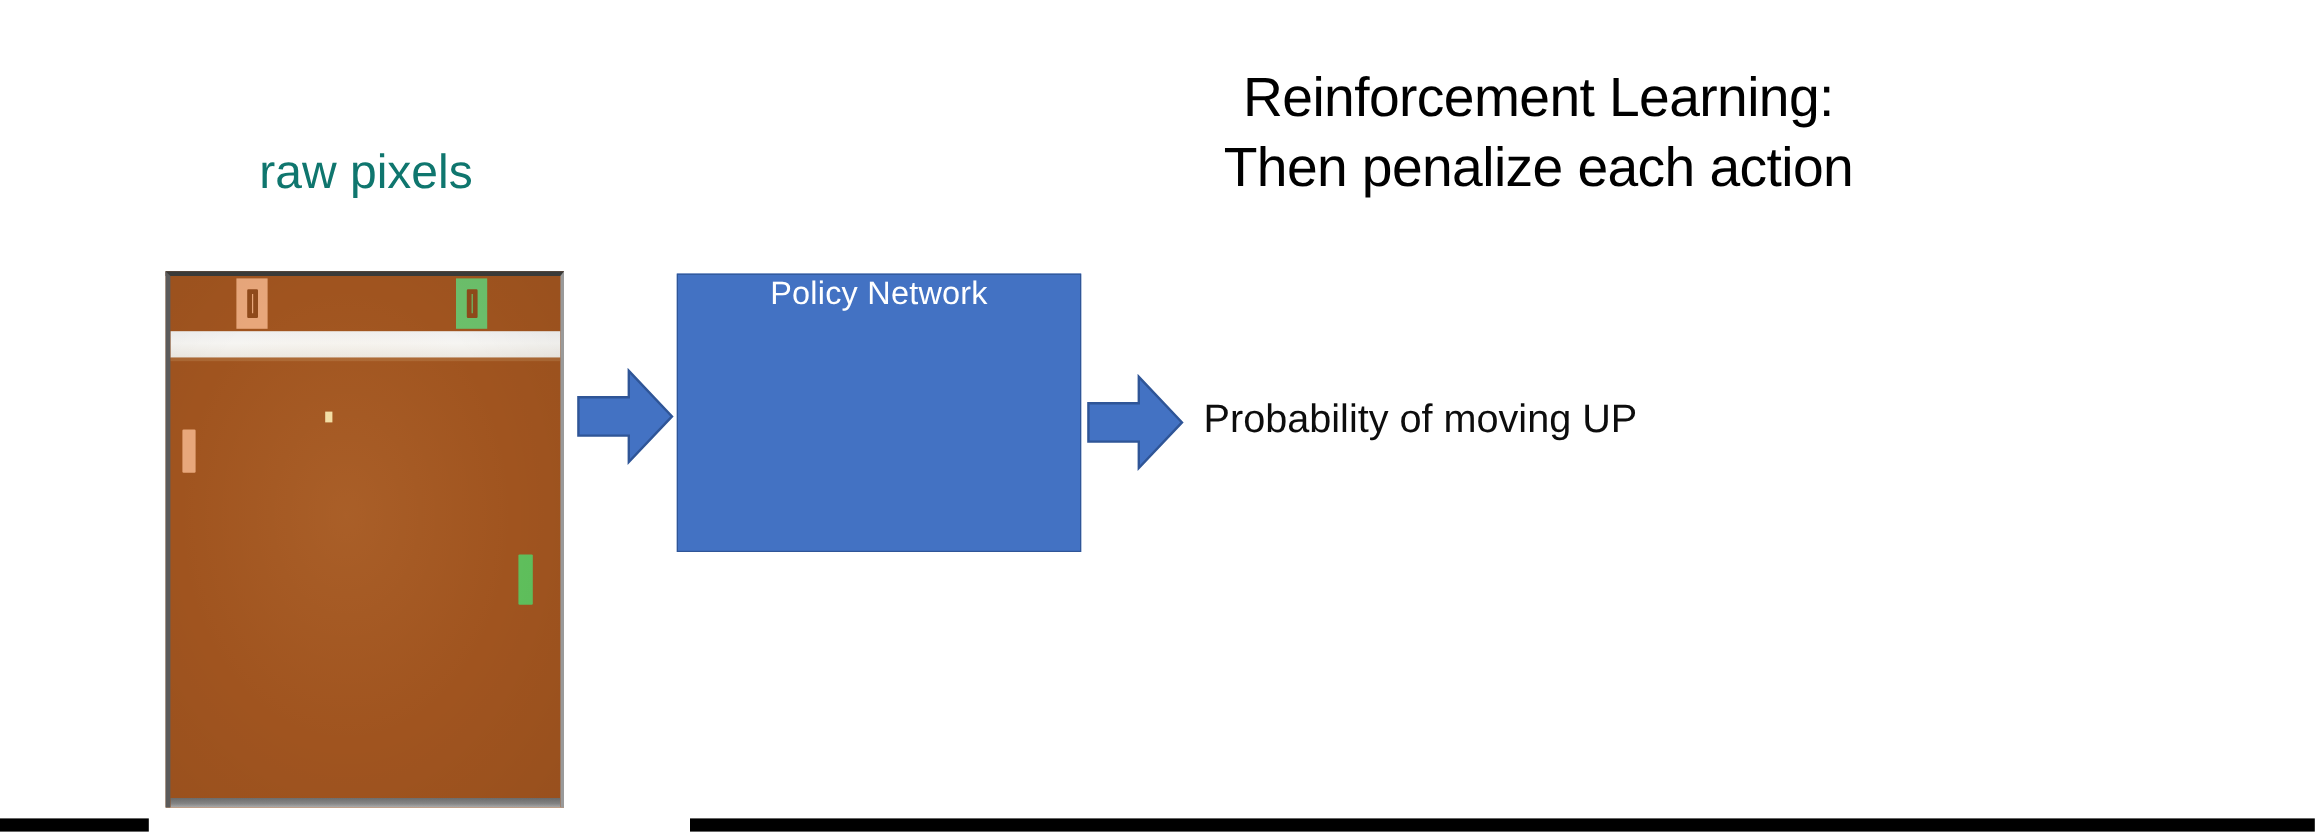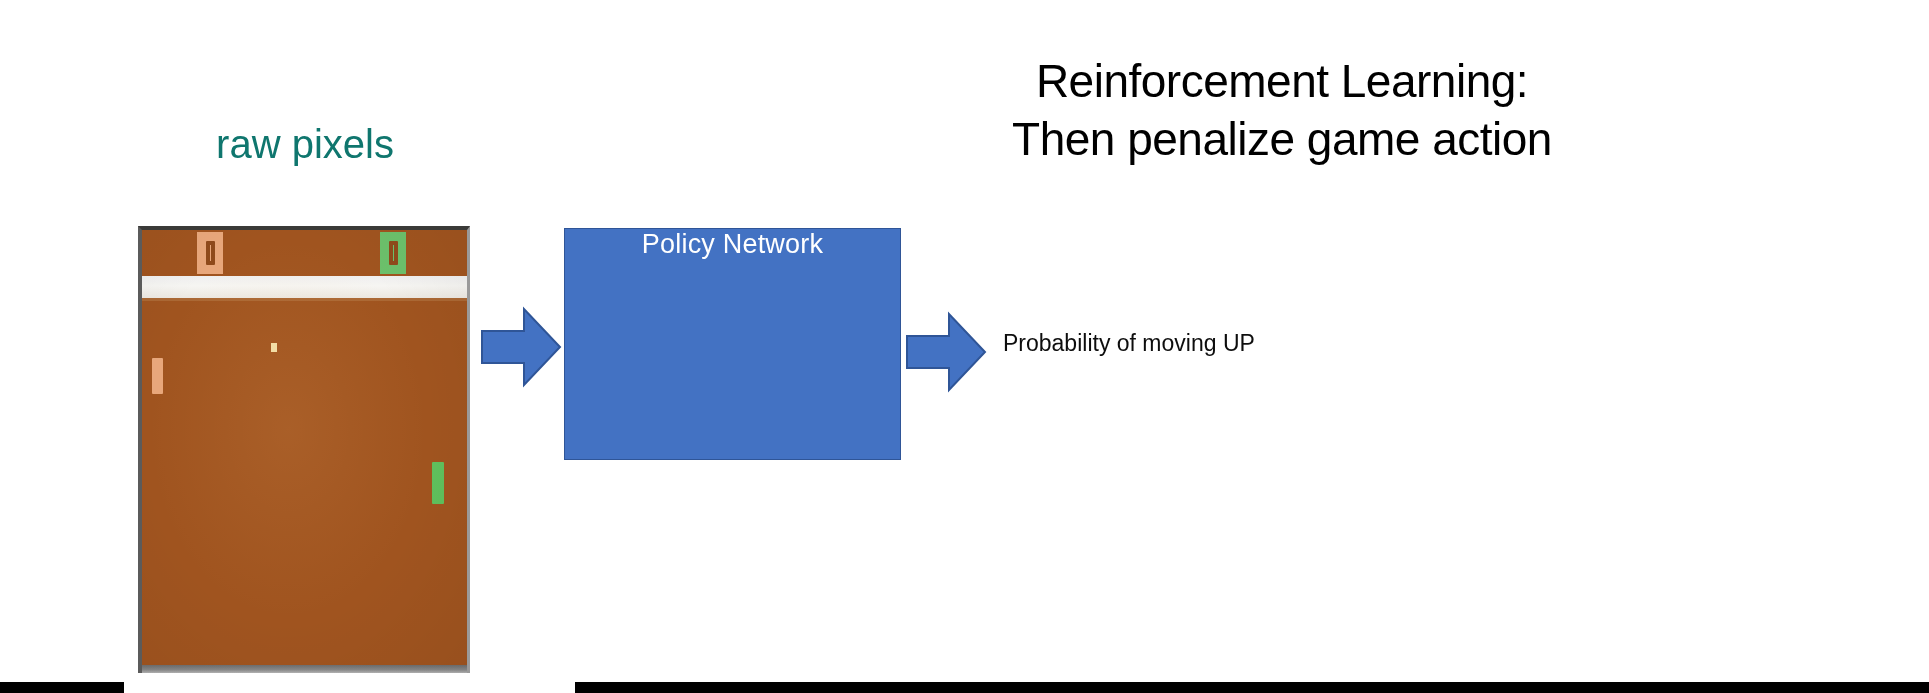--- a/index.html
+++ b/index.html
@@ -167,41 +167,41 @@
     font-size: 27px;
     letter-spacing: 0.2px;
   }
 
   
   #output-label {
     position: absolute;
     left: 1003px;
     top: 330px;
     font-family: "Liberation Sans", sans-serif;
-    font-size: 23px;
+    font-size: 33px;
     color: #0d0d0d;
     white-space: nowrap;
   }
 
   
   .bottom-bar {
     position: absolute;
     bottom: 0;
     height: 11px;
     background: #000000;
   }
   #bottom-bar-left  { left: 0px;   width: 124px; }
   #bottom-bar-right { left: 575px; width: 1354px; }
 </style>
 </head>
 <body>
 
 <div id="headline">
   <span class="hl-line">Reinforcement Learning:</span>
-  <span class="hl-line">Then penalize game action</span>
+  <span class="hl-line">Then penalize each action</span>
 </div>
 
 <div id="raw-pixels-caption">raw pixels</div>
 
 <div id="pong-frame">
 
   <div class="pong-scorebar">
     <div class="pong-digit" id="score-left">
       <span class="glyph"></span>
     </div>

